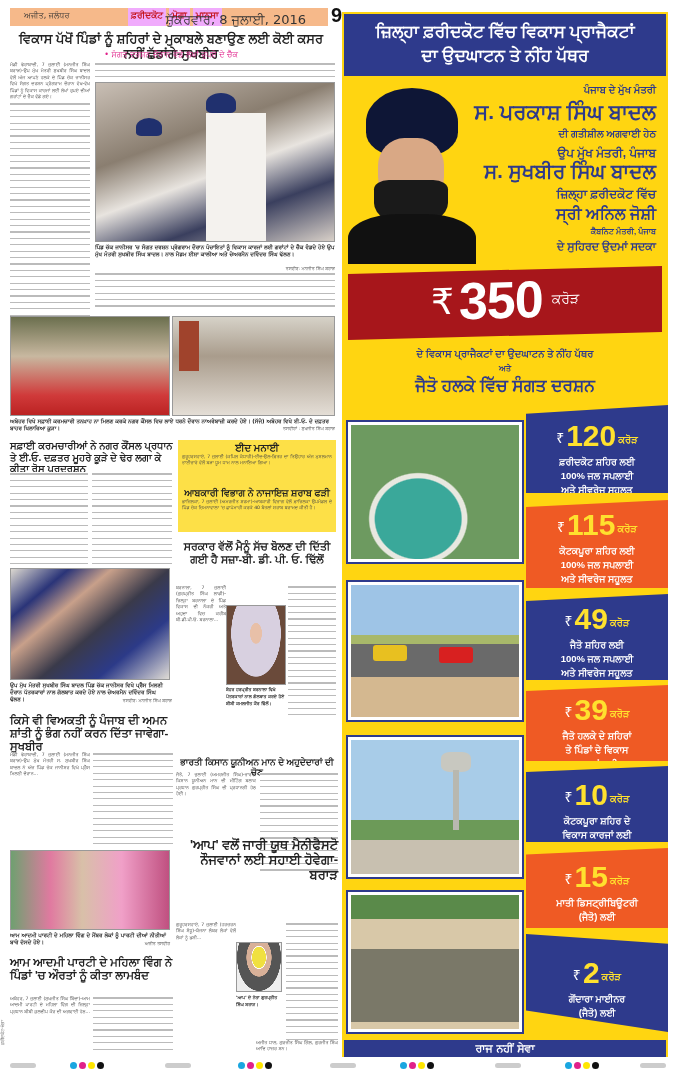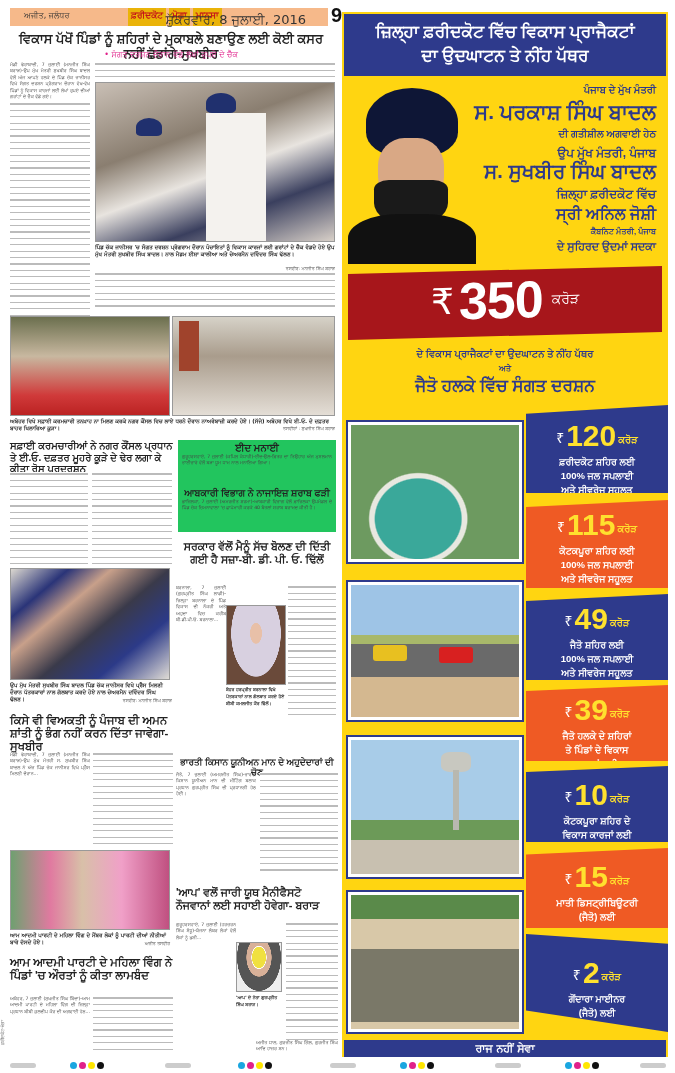--- a/index.html
+++ b/index.html
@@ -2,21 +2,21 @@
 <html><head>
 <meta charset="utf-8">
 <style>
 *{box-sizing:border-box;margin:0;padding:0}
 body{width:675px;height:1073px;background:#fff;font-family:"DejaVu Sans",sans-serif;color:#222;position:relative;overflow:hidden}
 .abs{position:absolute}
 
 #masthead{left:10px;top:8px;width:318px;height:18px;background:#f6b98a}
 #masthead .city{position:absolute;left:14px;top:3px;font-size:8px;color:#333}
 #masthead .sect{position:absolute;left:118px;top:0;height:18px;display:flex;gap:3px;font-size:9px;font-weight:bold;color:#c4121a}
-#masthead .sect span{background:#eab308;padding:2px 3px}
+#masthead .sect span{background:#f0abfc;padding:2px 3px}
 #masthead .date{position:absolute;right:22px;top:4px;font-size:13px;color:#333}
 #masthead .pg{position:absolute;right:-14px;top:-4px;font-size:20px;font-weight:bold;color:#111;font-family:"Liberation Sans",sans-serif}
 .headline{font-family:"Liberation Sans",sans-serif;font-weight:bold;color:#222;line-height:1.15}
 .kicker{font-size:8px;color:#e0218a;text-align:center}
 .txt{font-size:4.6px;line-height:6.4px;color:#444;text-align:justify;overflow:hidden}
 .cap{font-size:5.5px;line-height:7px;color:#222;font-weight:bold;overflow:hidden}
 .credit{font-size:4.5px;color:#555;text-align:right}
 .photo{overflow:hidden;border:1px solid #999}
 .fake-lines{background:repeating-linear-gradient(#fff 0 1.5px,#bbb 1.5px 2.6px,#fff 2.6px 6.4px)}
 
@@ -33,21 +33,21 @@
 .tile.blue{background:#2e3a8c}
 .tile.orange{background:#ef5a24}
 .tile .amt{font-size:14px}
 .tile .amt b{font-size:30px;color:#ffe12e;font-weight:bold;vertical-align:-3px;margin:0 2px}
 .tile .amt .k{font-size:10px;color:#ffe12e;font-weight:bold}
 .tile .d{font-size:9.5px;line-height:14px;font-weight:bold;margin-top:2px}
 #ad-foot{position:absolute;left:2px;top:1028px;width:322px;height:17px;background:#2e3a8c;color:#fff;text-align:center;font-size:11px;line-height:17px;font-weight:bold}
 .regmarks{position:absolute;top:1062px;display:flex;gap:2px}
 .regmarks i{display:block;width:7px;height:7px;border-radius:50%}
 .grey-pill{position:absolute;top:1063px;width:26px;height:5px;border-radius:3px;background:#ccc}
-.box-grey{background:#22c55e}
+.box-grey{background:#fde047}
 </style>
 </head>
 <body>
 
 <div id="masthead" class="abs">
   <span class="city">ਅਜੀਤ, ਜਲੰਧਰ</span>
   <div class="sect">
     <span>ਫ਼ਰੀਦਕੋਟ</span>
     <span>ਮੋਗਾ</span>
     <span>ਮਾਨਸਾ</span>
@@ -117,21 +117,21 @@
 
 <div class="abs photo" style="left:10px;top:850px;width:160px;height:80px;background:linear-gradient(90deg,#6fa070 0%,#e07aa0 25%,#d8c0a8 45%,#f0a0c8 70%,#c05080 100%)"></div>
 <div class="abs cap" style="left:10px;top:932px;width:160px;height:14px">ਆਮ ਆਦਮੀ ਪਾਰਟੀ ਦੇ ਮਹਿਲਾ ਵਿੰਗ ਦੇ ਮੈਂਬਰ ਲੋਕਾਂ ਨੂੰ ਪਾਰਟੀ ਦੀਆਂ ਨੀਤੀਆਂ ਬਾਰੇ ਦੱਸਦੇ ਹੋਏ।</div>
 <div class="abs credit" style="left:10px;top:941px;width:160px">ਅਜੀਤ ਤਸਵੀਰ</div>
 <div class="abs headline" style="left:10px;top:956px;width:165px;font-size:11.5px">ਆਮ ਆਦਮੀ ਪਾਰਟੀ ਦੇ ਮਹਿਲਾ ਵਿੰਗ ਨੇ ਪਿੰਡਾਂ 'ਚ ਔਰਤਾਂ ਨੂੰ ਕੀਤਾ ਲਾਮਬੰਦ</div>
 <div class="abs txt" style="left:10px;top:996px;width:80px;height:56px">
   <span>ਅਬੋਹਰ, 7 ਜੁਲਾਈ (ਸੁਖਜੀਤ ਸਿੰਘ ਬਿੰਦਾ)-ਆਮ ਆਦਮੀ ਪਾਰਟੀ ਦੇ ਮਹਿਲਾ ਵਿੰਗ ਦੀ ਜ਼ਿਲ੍ਹਾ ਪ੍ਰਧਾਨ ਬੀਬੀ ਕੁਲਦੀਪ ਕੌਰ ਦੀ ਅਗਵਾਈ ਹੇਠ...</span>
 </div>
 <div class="abs fake-lines" style="left:93px;top:996px;width:80px;height:56px"></div>
 
-<div class="abs headline" style="left:176px;top:886px;width:162px;font-size:11px;text-align:left">'ਆਪ' ਵਲੋਂ ਜਾਰੀ ਯੂਥ ਮੈਨੀਫੈਸਟੋ ਨੌਜਵਾਨਾਂ ਲਈ ਸਹਾਈ ਹੋਵੇਗਾ- ਬਰਾੜ</div>
+<div class="abs headline" style="left:176px;top:838px;width:162px;font-size:13px;text-align:right">'ਆਪ' ਵਲੋਂ ਜਾਰੀ ਯੂਥ ਮੈਨੀਫੈਸਟੋ ਨੌਜਵਾਨਾਂ ਲਈ ਸਹਾਈ ਹੋਵੇਗਾ- ਬਰਾੜ</div>
 <div class="abs txt" style="left:176px;top:922px;width:60px;height:130px">
   <span>ਗੁਰੂਹਰਸਹਾਏ, 7 ਜੁਲਾਈ (ਹਰਚਰਨ ਸਿੰਘ ਸੰਧੂ)-ਯੋਜਨਾ ਲੰਬਰ ਲੋਕਾਂ ਵੱਲੋਂ ਲੋਕਾਂ ਨੂੰ ਖੁਸ਼ੀ...</span>
 </div>
 <div class="abs photo" style="left:236px;top:942px;width:46px;height:50px;background:radial-gradient(ellipse at 50% 30%,#f0e040 0 22%,#fff 23% 24%,#d8b098 25% 40%,#555 41% 70%,#eee 71%)"></div>
 <div class="abs cap" style="left:236px;top:994px;width:48px;height:20px;font-size:4.5px">'ਆਪ' ਦੇ ਨੇਤਾ ਗੁਰਪ੍ਰੀਤ ਸਿੰਘ ਬਰਾੜ।</div>
 <div class="abs fake-lines" style="left:286px;top:922px;width:52px;height:118px"></div>
 <div class="abs txt" style="left:256px;top:1040px;width:82px;height:14px">ਅਜੀਤ ਧਾਲ, ਗੁਰਜੀਤ ਸਿੰਘ ਗਿੱਲ, ਗੁਰਜੀਤ ਸਿੰਘ ਆਦਿ ਹਾਜ਼ਰ ਸਨ।</div>
 
 <div class="abs" style="left:0;top:995px;width:7px;height:50px;writing-mode:vertical-rl;transform:rotate(180deg);font-size:4.5px;color:#666">ਫ਼ਰੀਦਕੋਟ-ਮੋਗਾ</div>
 

